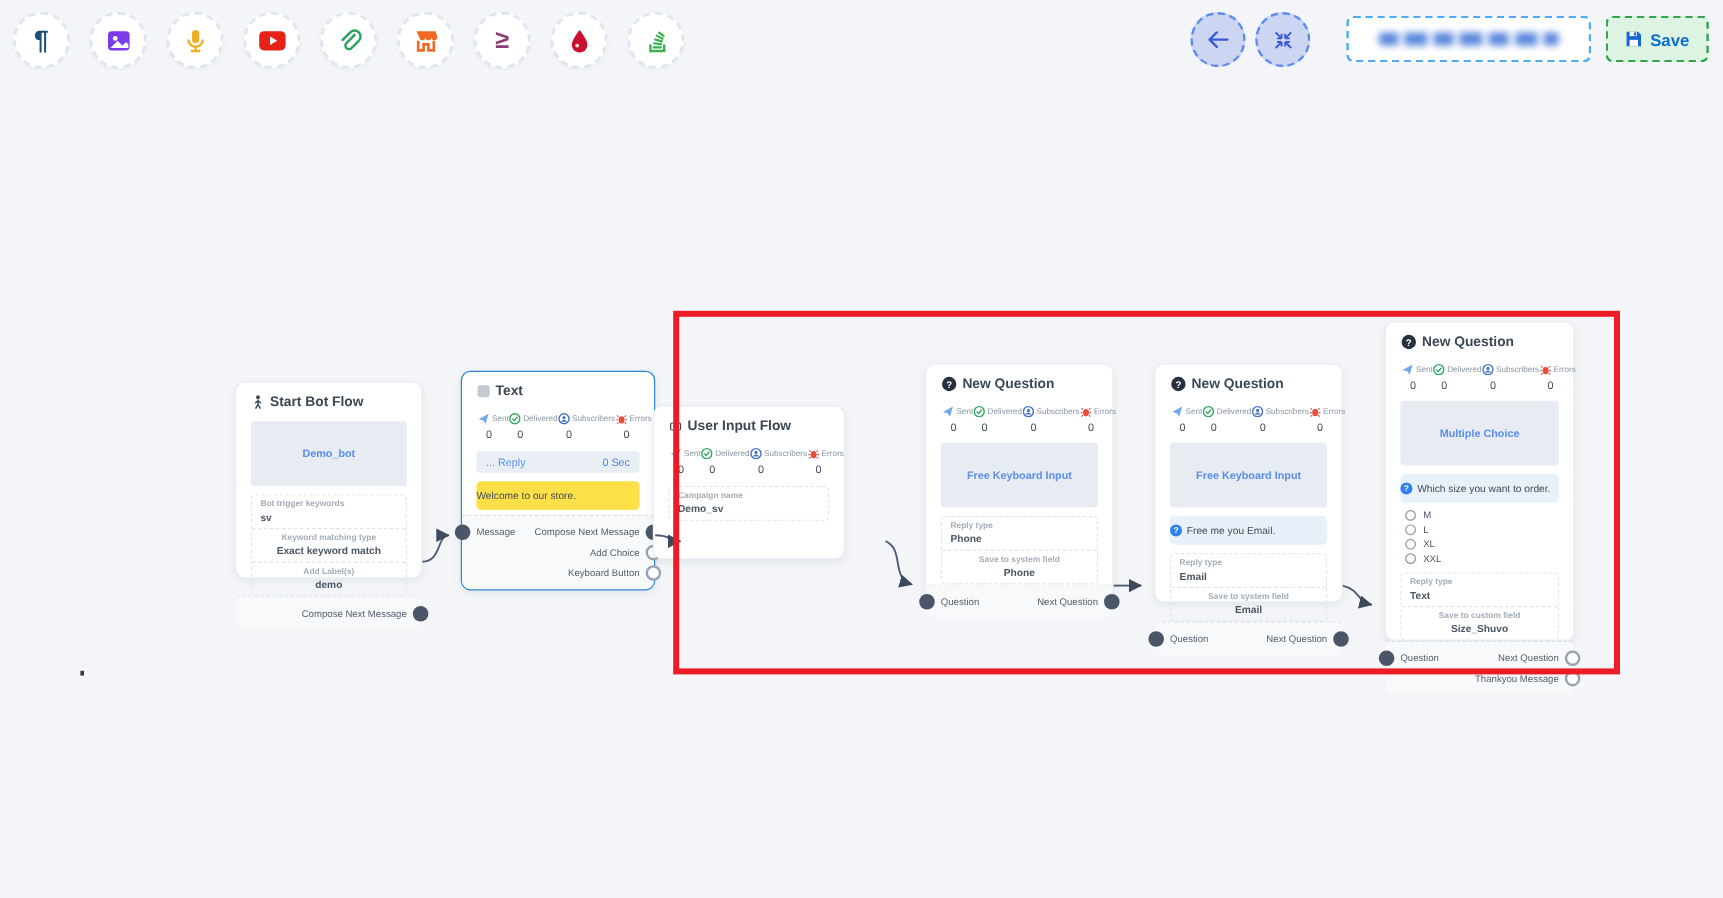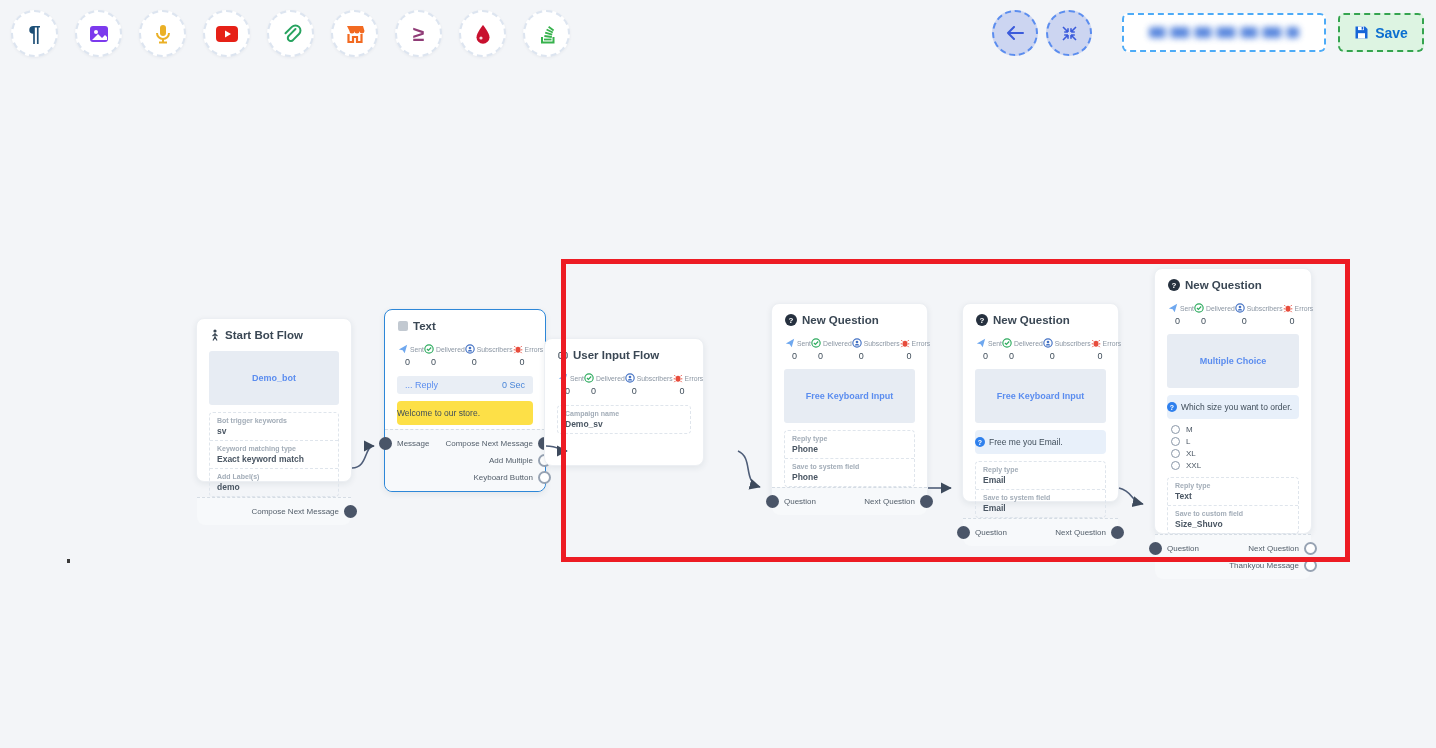--- a/index.html
+++ b/index.html
@@ -41,21 +41,21 @@
     color:#5b8def; font-size:9px; font-weight:bold; padding:22px 2px; cursor:pointer; }
   .delay-row { margin:7px 12px 0 12px; background:#e9eef5; border-radius:3px; display:flex;
     justify-content:space-between; padding:4px 8px; font-size:9px; }
   .delay-row .dl { color:#5b8def; } .delay-row .dv { color:#4a86d8; }
   .bubble { margin:7px 12px 0 12px; background:#e8f0fa; border-radius:4px; padding:7px 0;
     font-size:8.5px; color:#3f4d5a; display:flex; align-items:center; gap:4px; }
   .qmark { flex:0 0 10px; width:10px; height:10px; border-radius:50%; background:#2f80ed; color:#fff;
     font-size:7px; font-weight:bold; display:inline-flex; align-items:center; justify-content:center; }
   .fields { margin:7px 12px 0 12px; border:1px dashed #dfe5ec; border-radius:4px; }
   .field { padding:4px 7px 4px 7px;font-weight:bold; }
-  .field + .field { border-top:1px dashed #dfe5ec; }
+  .field + .field { border-top:1px dashed #dfe5ec;text-align:center; }
   .f-label { font-size:7px; color:#a3adb8; margin-bottom:2px; }
   .f-value { font-size:8.5px; color:#4a5663; }
   .radios { margin:6px 12px 0 16px; display:flex; flex-direction:column; gap:3px; }
   .radio-row { display:flex; align-items:center; gap:6px; font-size:8px; color:#4a5663; cursor:pointer; }
   .radio { width:9px; height:9px; border:1.5px solid #8a97a8; border-radius:50%; background:#fff; }
   .foot { margin-top:auto; border-top:1px dashed #d5dce4; background:#f7f9fb; border-radius:0 0 8px 8px;
     padding:7px 12px; display:flex; justify-content:space-between; font-size:8px; color:#55606c; }
   .out-col { display:flex; flex-direction:column; gap:4px; align-items:flex-end; }
   .port { display:flex; align-items:center; gap:5px; }
   .dot { width:13px; height:13px; border-radius:50%; background:#4a5568; flex:0 0 13px; }
@@ -242,21 +242,21 @@
     <span class="port" style="align-self:flex-start">
       <span class="dot left"></span>
       <span>Message</span>
     </span>
     <span class="out-col">
       <span class="port">
         <span>Compose Next Message</span>
         <span class="dot right"></span>
       </span>
       <span class="port">
-        <span>Add Multiple</span>
+        <span>Add Choice</span>
         <span class="dot hollow right"></span>
       </span>
       <span class="port">
         <span>Keyboard Button</span>
         <span class="dot hollow right"></span>
       </span>
     </span>
   </div>
 </div>
 

